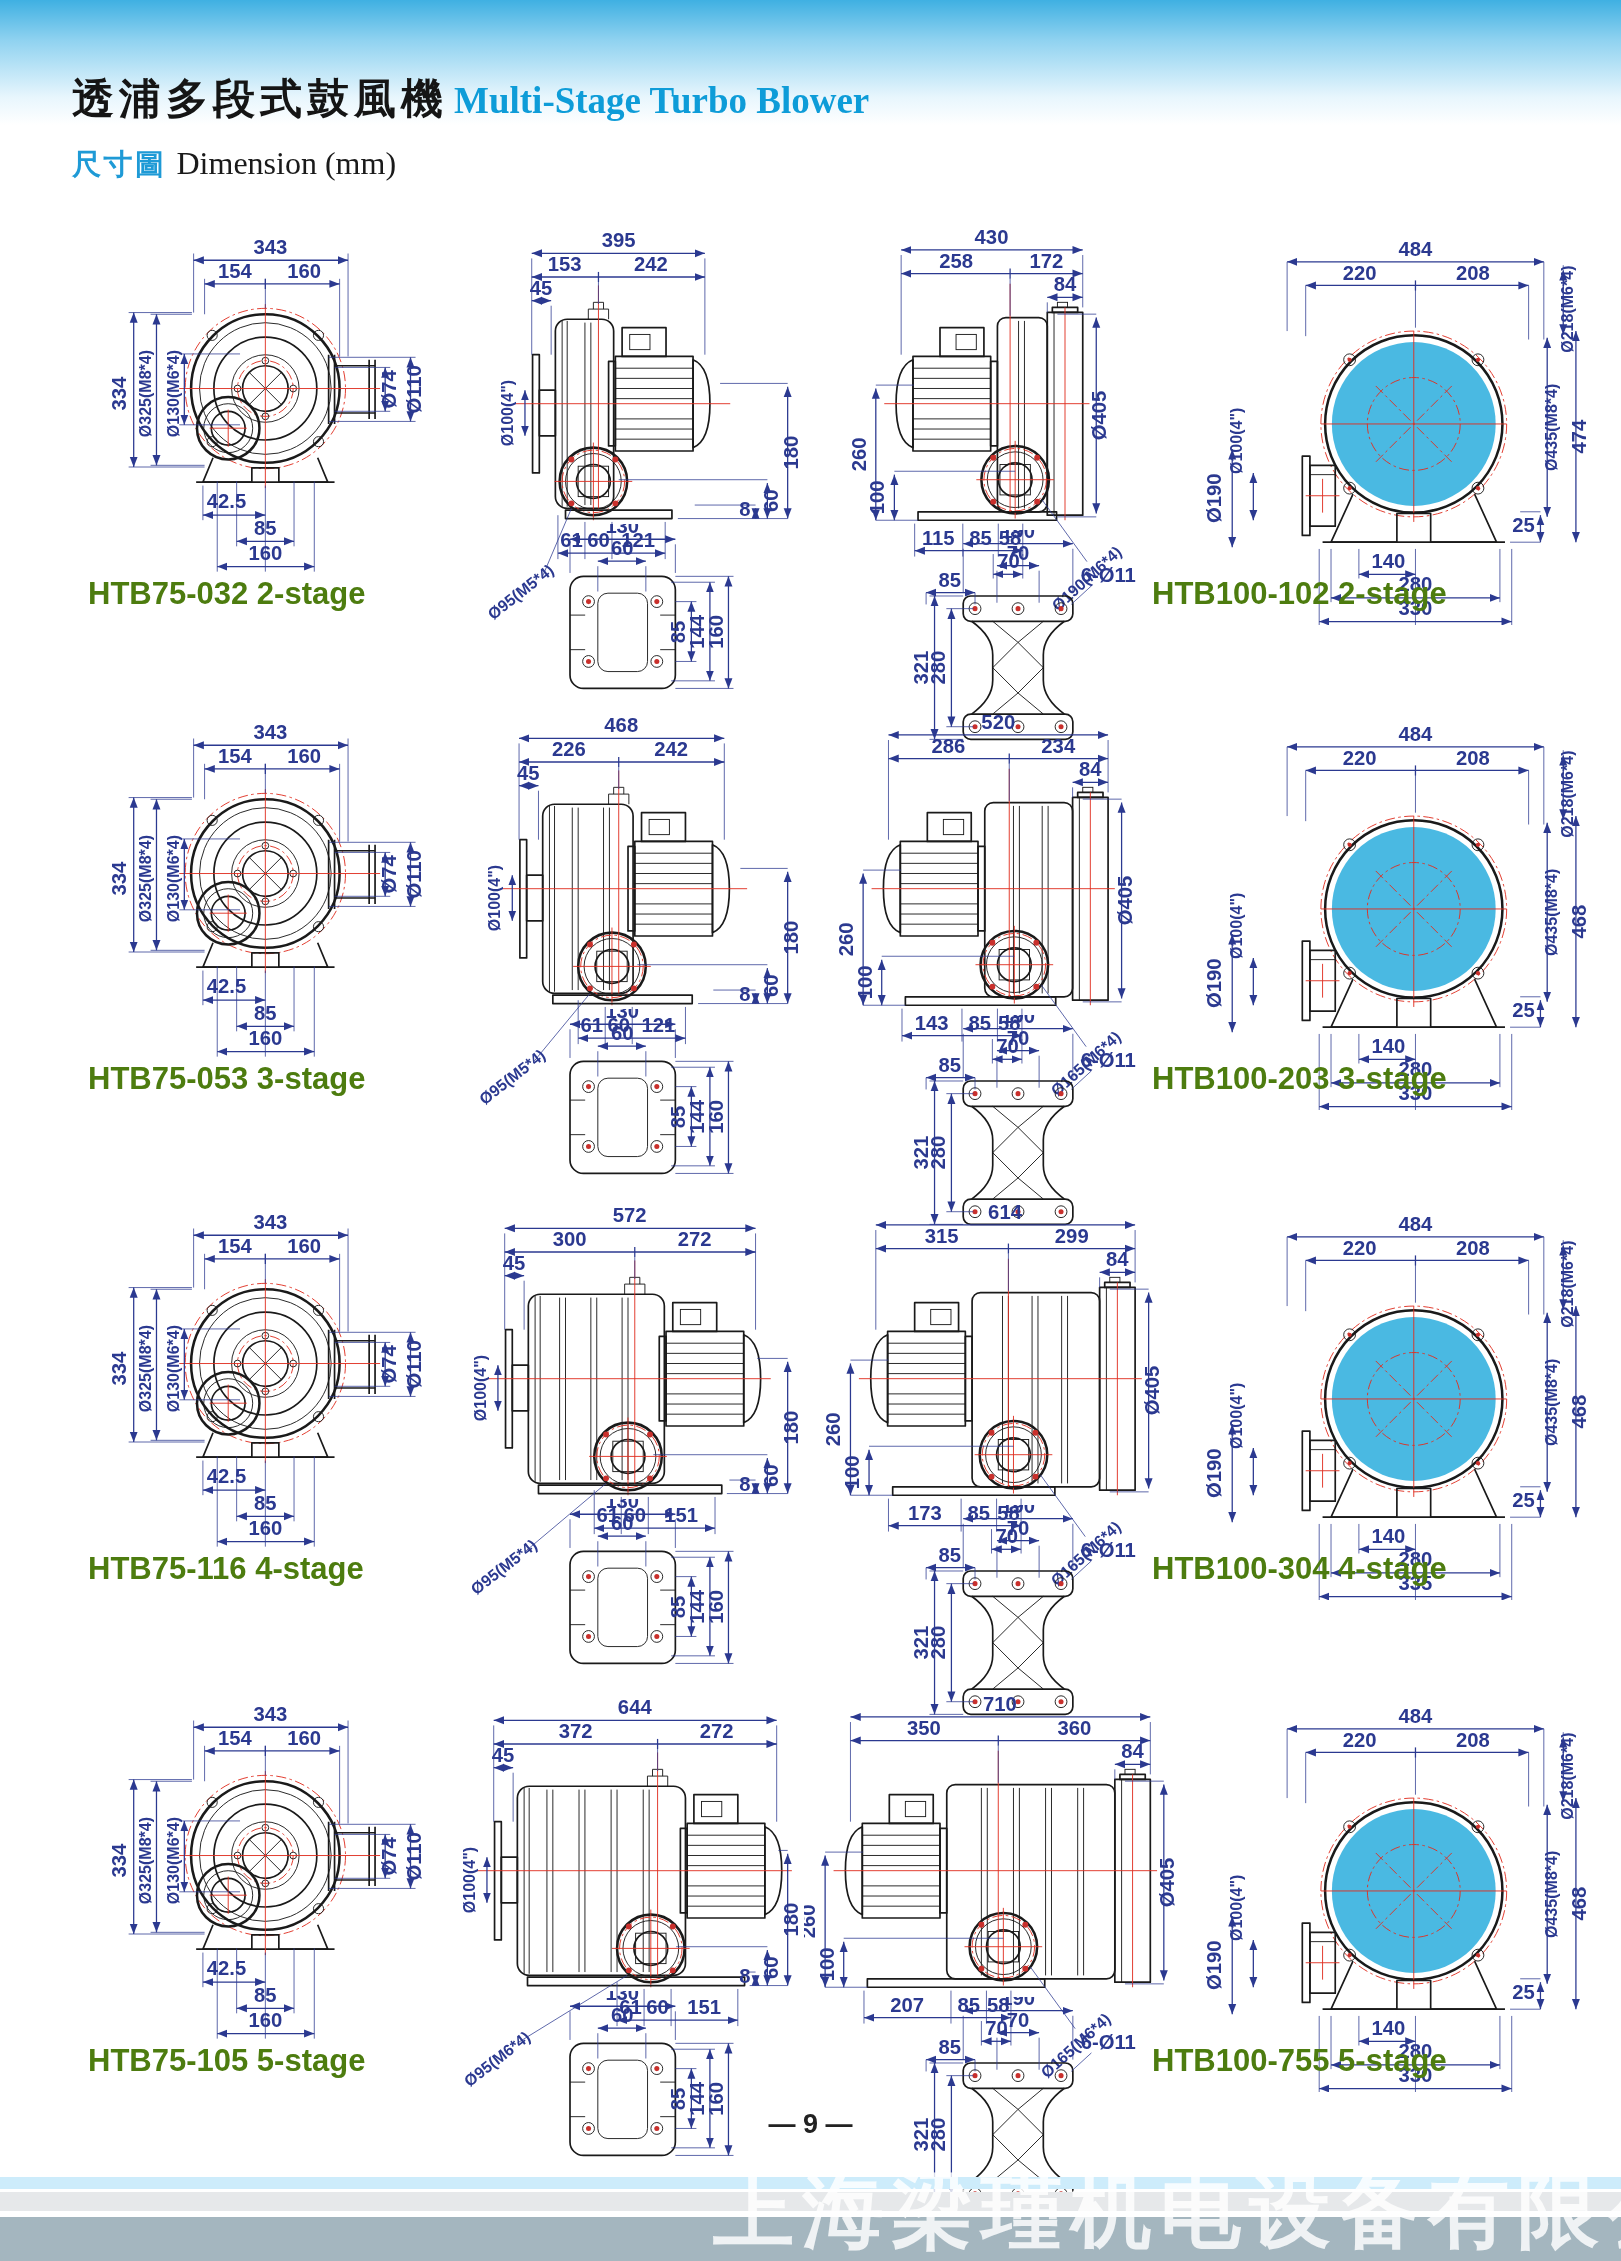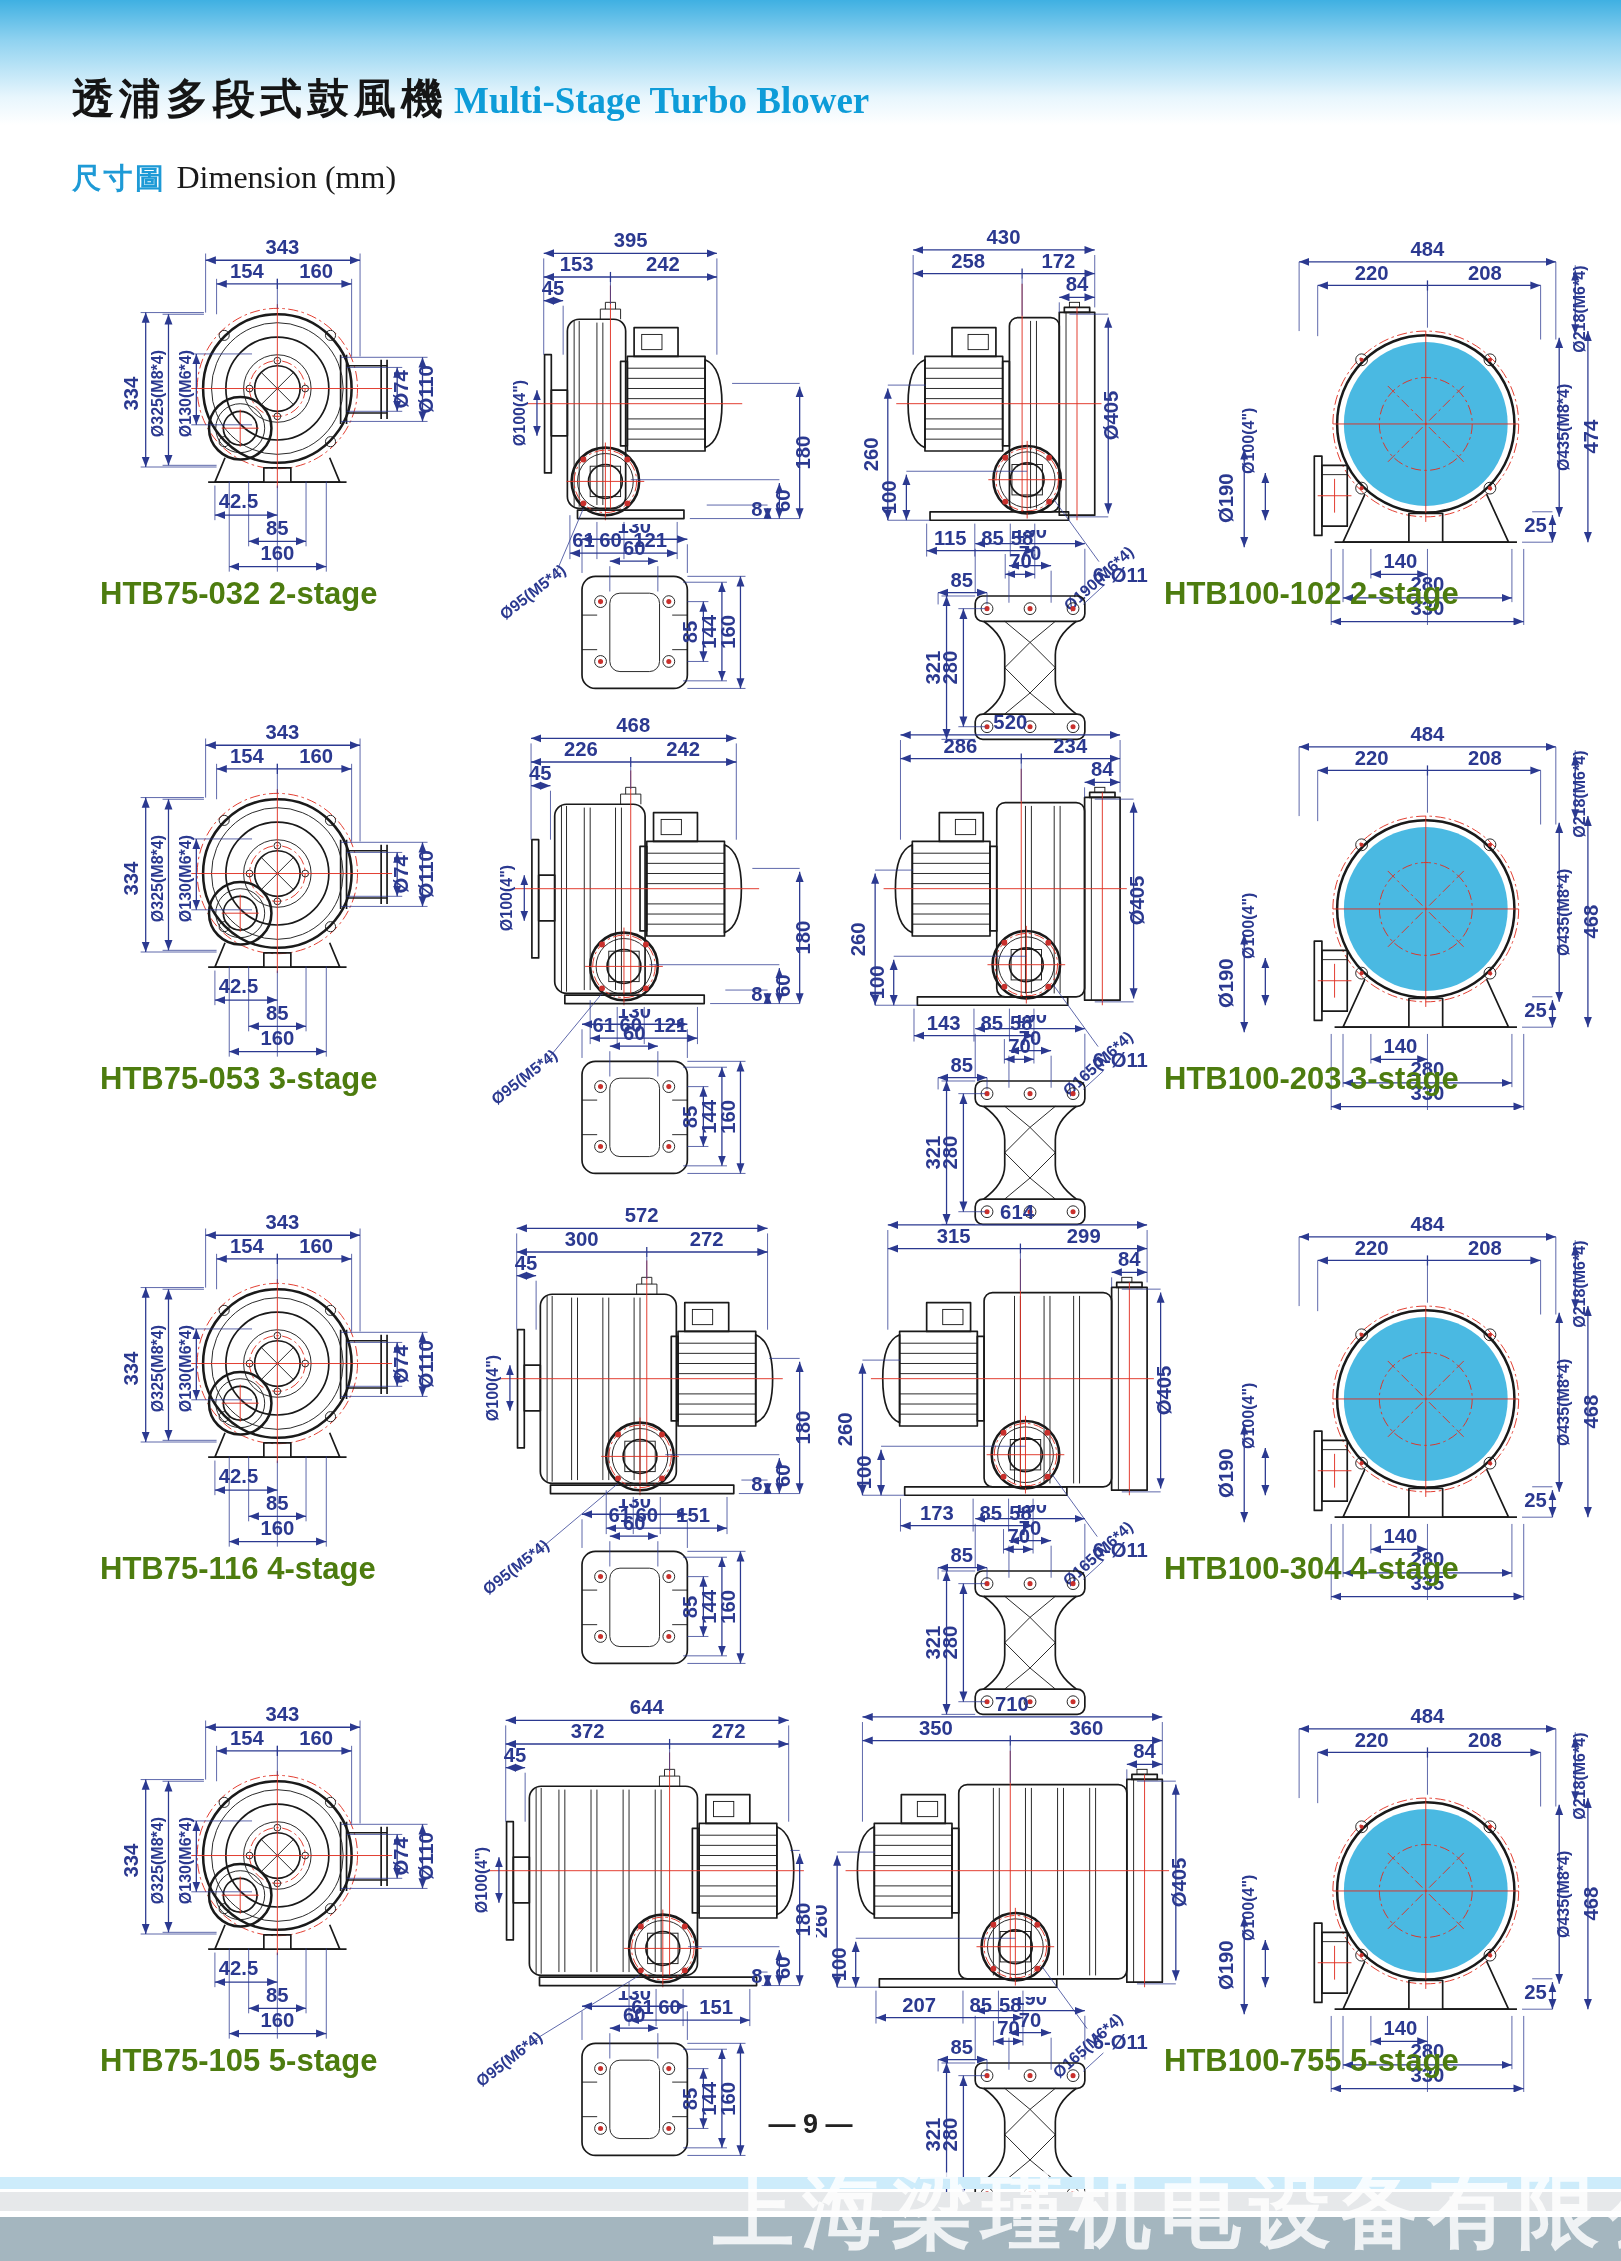--- a/index.html
+++ b/index.html
@@ -4,25 +4,25 @@
 <style>
   html,body{margin:0;padding:0;background:#888;}
   #page{position:relative;width:1621px;height:2261px;background:#fff;overflow:hidden;
         font-family:"Liberation Sans",sans-serif;}
   
   .topgrad{position:absolute;left:0;top:0;width:1621px;height:125px;
            background:linear-gradient(180deg,#3fb0e2 0%,#8fd2f0 32%,#e8f6fd 78%,#ffffff 100%);}
   .titlebar{position:absolute;left:72px;top:71px;white-space:nowrap;}
   .title-zh{font-size:42px;font-weight:bold;color:#151515;letter-spacing:5px;}
   .title-en{font-family:"Liberation Serif",serif;font-size:37px;font-weight:bold;color:#0e9cd8;margin-left:6px;}
-  .subtitlebar{position:absolute;left:72px;top:159px;white-space:nowrap;text-align:right;}
+  .subtitlebar{position:absolute;left:72px;top:145px;white-space:nowrap;text-align:right;}
   .sub-zh{font-size:29px;font-weight:bold;color:#1e9ad6;letter-spacing:2.5px;}
   .sub-en{font-family:"Liberation Serif",serif;font-size:32px;color:#1a1a1a;margin-left:10px;}
   
-  .row{position:absolute;left:16px;width:1315px;height:486px;}
+  .row{position:absolute;left:4px;width:1315px;height:486px;}
   .row svg{position:absolute;top:0;}
   .model-label{position:absolute;font-size:31px;font-weight:bold;color:#4d7c0f;white-space:nowrap;}
   
   .pagenum{position:absolute;left:0;top:2109px;width:1621px;text-align:center;
            font-size:27px;font-weight:bold;color:#222;}
   .band{position:absolute;left:0;width:1621px;}
   .band-blue{top:2177px;height:11.8px;background:#cdecfb;}
   .band-gray{top:2192px;height:18.6px;background:#e6e8ea;}
   .band-slate{top:2217px;height:44px;background:#a4b6bf;}
   .watermark{position:absolute;left:713px;top:2158px;z-index:5;white-space:nowrap;

